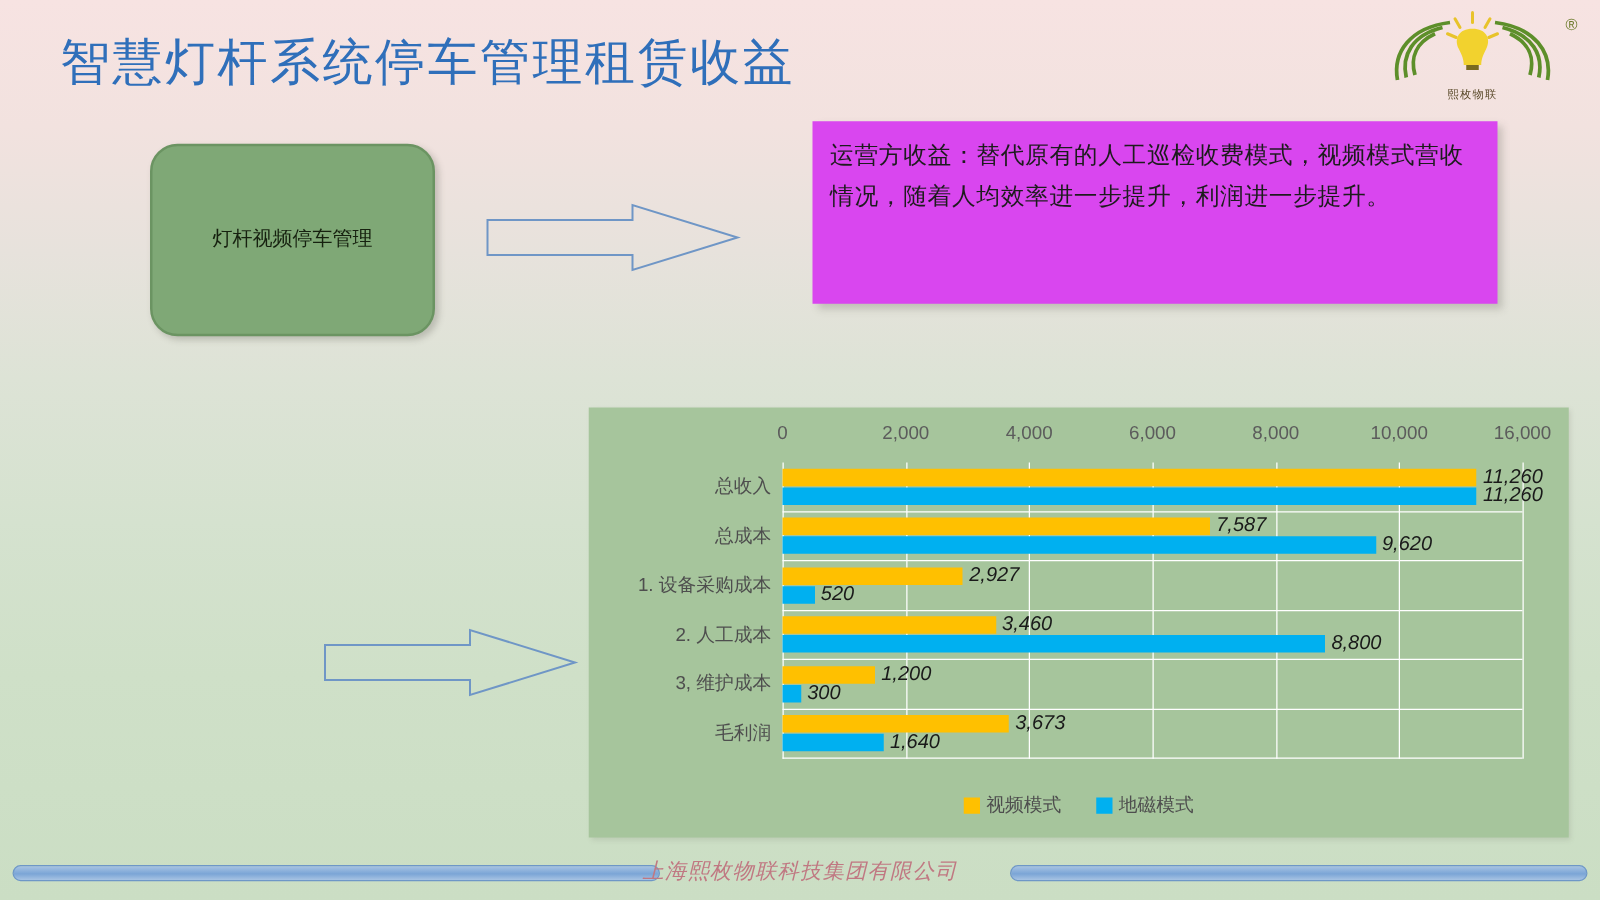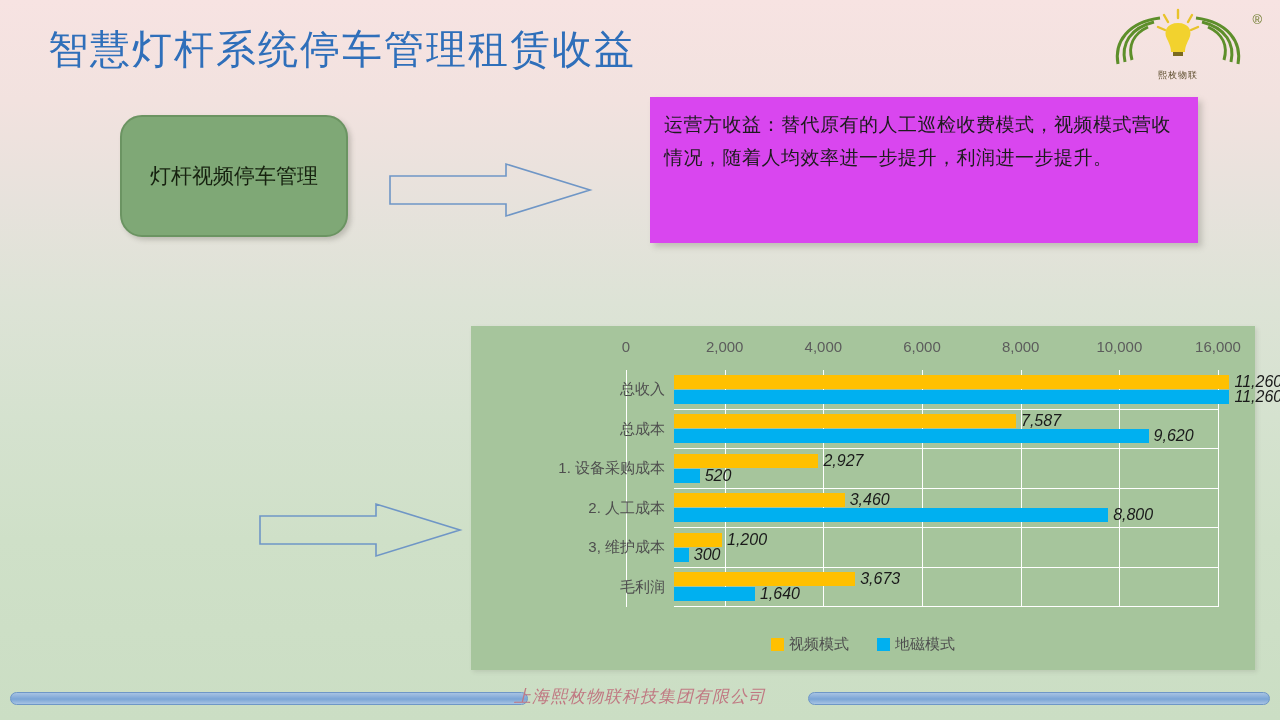--- a/index.html
+++ b/index.html
@@ -44,33 +44,33 @@
     position: absolute;
     right: 6px; top: 8px;
     font-size: 13px;
     color: #6b7a2a;
   }
 
   
   .proc-box {
     position: absolute;
     left: 120px; top: 115px;
-    width: 228px; height: 122px;
+    width: 228px; height: 154px;
     background: #7fa876;
     border: 2px solid #6b9462;
     border-radius: 22px;
     box-shadow: 3px 3px 5px rgba(90,90,80,0.28);
     display: flex;
     align-items: center;
     justify-content: center;
     text-align: center;
     padding: 0 26px;
     box-sizing: border-box;
     color: #16210f;
-    font-size: 21px;
+    font-size: 16px;
     line-height: 1.55;
   }
 
   
   .note-box {
     position: absolute;
     left: 650px; top: 97px;
     width: 548px; height: 146px;
     background: #d946ef;
     box-shadow: 4px 4px 6px rgba(110,110,100,0.3);
@@ -117,21 +117,20 @@
     position: absolute;
     top: 0; bottom: 0;
     width: 1px;
     background: #ffffff;
   }
   .cat-row {
     position: absolute;
     left: 0; right: 0;
     border-bottom: 1px solid #ffffff;
     box-sizing: border-box;
-    margin-left: 48px;
   }
   .cat-row:first-child { border-top: 1px solid #ffffff; }
   .cat-label {
     position: absolute;
     right: 100%;
     margin-right: 9px;
     top: 50%;
     transform: translateY(-50%);
     font-size: 15px;
     color: #4e4e4e;
@@ -293,21 +292,21 @@
         <div class="cat-label">2. 人工成本</div>
         <div class="bar video" style="width: 170.693px; top: 4.75px;">
           <span class="bar-val">3,460</span>
         </div>
         <div class="bar geo" style="width: 434.133px; top: 19.75px;">
           <span class="bar-val">8,800</span>
         </div>
       </div>
       <div class="cat-row" style="top: 158px; height: 39.5px;">
         <div class="cat-label">3, 维护成本</div>
-        <div class="bar video" style="width: 48px; top: 4.75px;">
+        <div class="bar video" style="width: 74px; top: 4.75px;">
           <span class="bar-val">1,200</span>
         </div>
         <div class="bar geo" style="width: 14.8px; top: 19.75px;">
           <span class="bar-val">300</span>
         </div>
       </div>
       <div class="cat-row" style="top: 197.5px; height: 39.5px;">
         <div class="cat-label">毛利润</div>
         <div class="bar video" style="width: 181.201px; top: 4.75px;">
           <span class="bar-val">3,673</span>

